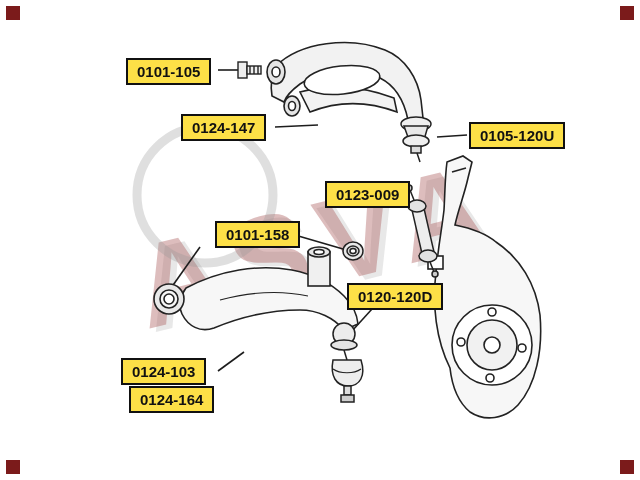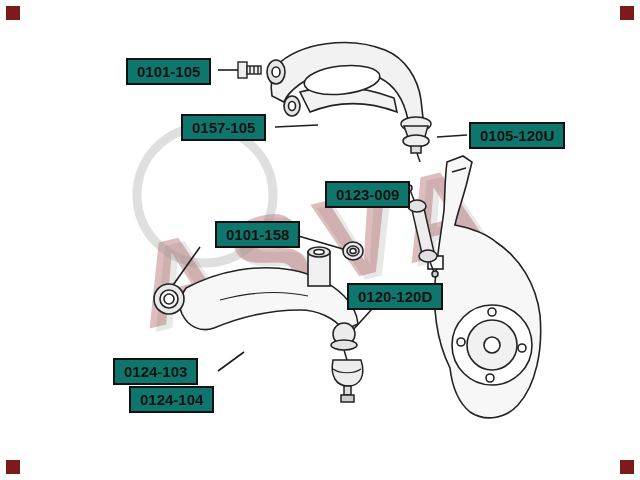--- a/index.html
+++ b/index.html
@@ -15,21 +15,21 @@
   .watermark{
     position:absolute;left:55px;top:115px;width:520px;height:260px;
     transform:rotate(-14deg);
     font-weight:bold;font-size:118px;line-height:260px;letter-spacing:12px;
     text-align:center;color:rgba(165,82,82,0.38);
     text-shadow:5px 5px 0 rgba(150,150,150,0.22);
     pointer-events:none;user-select:none;
   }
   .drawing{position:absolute;left:0;top:0;}
   .plabel{
-    position:absolute;border:2px solid #111;background:#0f766e;
+    position:absolute;border:2px solid #111;background:#fde047;
     font-weight:bold;font-size:15px;color:#111;
     padding:3px 9px;white-space:nowrap;line-height:17px;
   }
 </style>
 </head>
 <body>
 
 <div class="stage">
 
   <div class="corner tl"></div>
@@ -134,21 +134,21 @@
       <ellipse cx="344" cy="345" rx="13" ry="5" fill="#e4e4e4"></ellipse>
       <line x1="344" y1="350" x2="347" y2="360"></line>
       <path d="M333,360 C330,376 336,386 348,386 C360,386 366,376 361,360 Z" fill="#ededed"></path>
       <path d="M333,369 C340,374 354,374 361,369" fill="none" stroke-width="1.1"></path>
       <rect x="344" y="386" width="7" height="9" fill="#ddd"></rect>
       <rect x="341" y="395" width="13" height="7" fill="#cfcfcf"></rect>
     </g>
   </svg>
 
   <div class="plabel" style="left:126px;top:58px;">0101-105</div>
-  <div class="plabel" style="left:181px;top:114px;">0157-105</div>
+  <div class="plabel" style="left:181px;top:114px;">0124-147</div>
   <div class="plabel" style="left:469px;top:122px;">0105-120U</div>
   <div class="plabel" style="left:301px;top:181px;margin-left:24px;">0123-009</div>
   <div class="plabel" style="left:193px;top:221px;margin-left:22px;">0101-158</div>
   <div class="plabel" style="left:347px;top:283px;">0120-120D</div>
-  <div class="plabel" style="left:113px;top:358px;">0124-103</div>
-  <div class="plabel" style="left:129px;top:386px;">0124-104</div>
+  <div class="plabel" style="left:121px;top:358px;">0124-103</div>
+  <div class="plabel" style="left:129px;top:386px;">0124-164</div>
 
 </div>
 
 </body></html>

